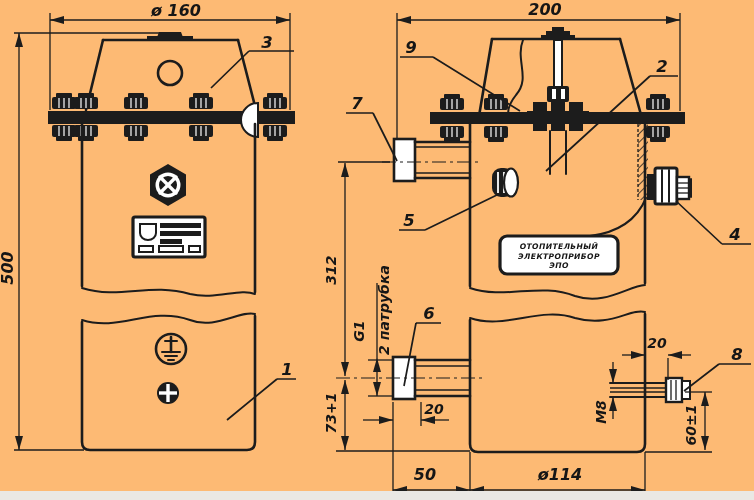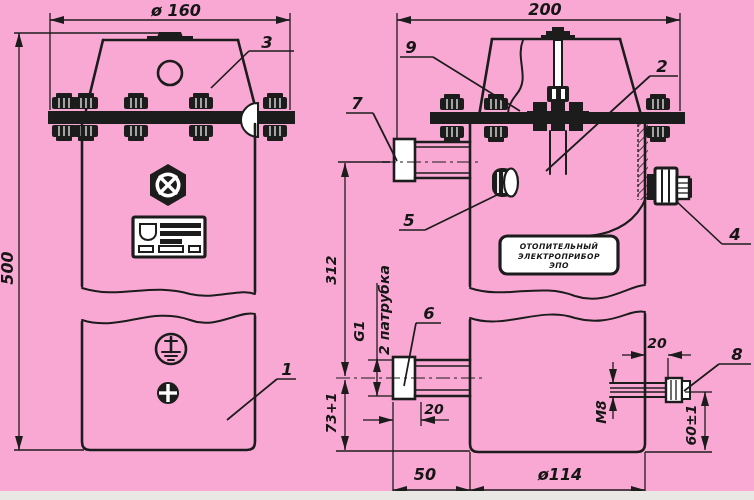--- a/index.html
+++ b/index.html
@@ -1,16 +1,16 @@
 <!DOCTYPE html>
 <html><head>
 <meta charset="utf-8">
 <style>
   html,body{margin:0;padding:0;background:#fff;}
-  .stage{position:relative;width:754px;height:500px;background:#f9a8d4;overflow:hidden;
+  .stage{position:relative;width:754px;height:500px;background:#fdba74;overflow:hidden;
          font-family:"DejaVu Sans",sans-serif;}
   svg{display:block}
   .h{stroke:#1c1c1c;stroke-width:2.6;fill:none;stroke-linecap:round;stroke-linejoin:round}
   .m{stroke:#1c1c1c;stroke-width:2;fill:none;stroke-linecap:round}
   .t{stroke:#1c1c1c;stroke-width:1.3;fill:none}
   .lead{stroke:#1c1c1c;stroke-width:1.7;fill:none}
   .cl{stroke:#1c1c1c;stroke-width:1.2;fill:none;stroke-dasharray:14 4 3 4}
   .blk{fill:#1c1c1c;stroke:none}
   .wht{fill:#fff;stroke:none}
   .dim{font-style:italic;font-weight:bold;font-size:16px;fill:#161616}

